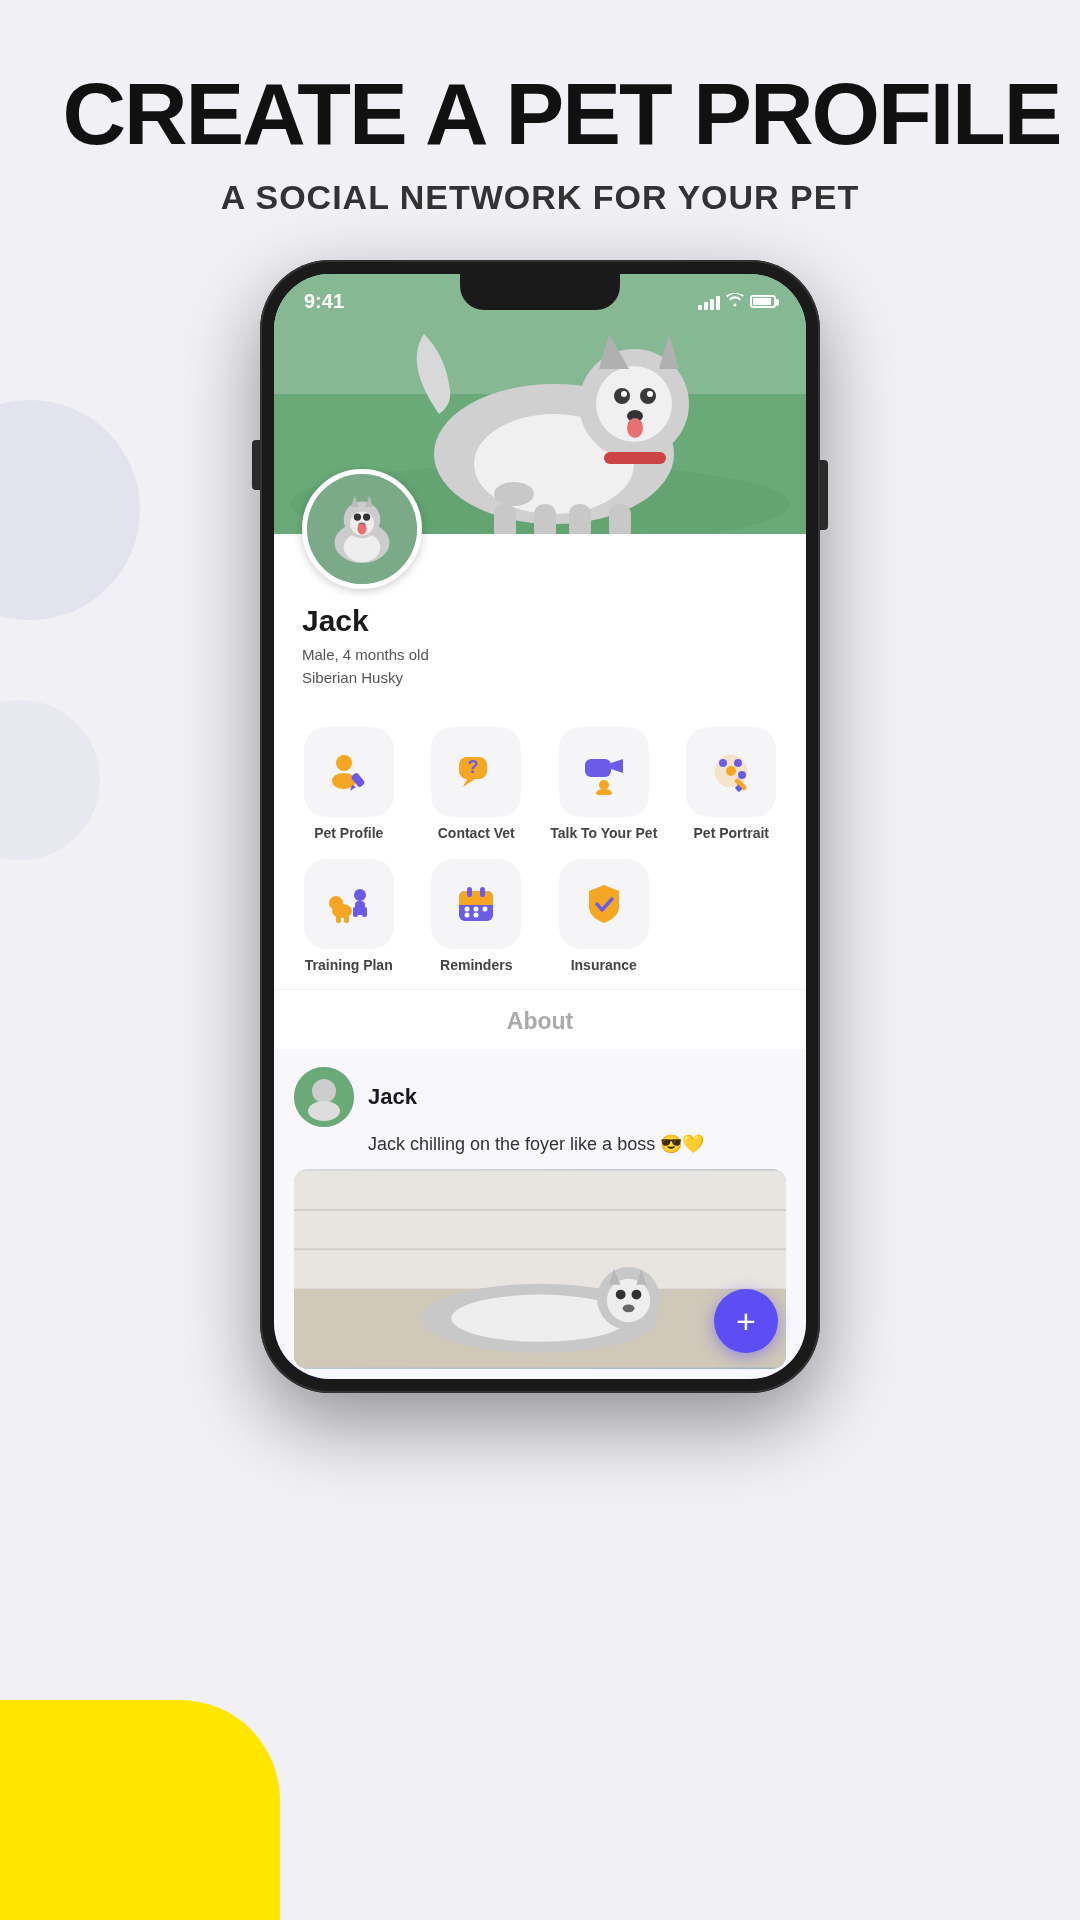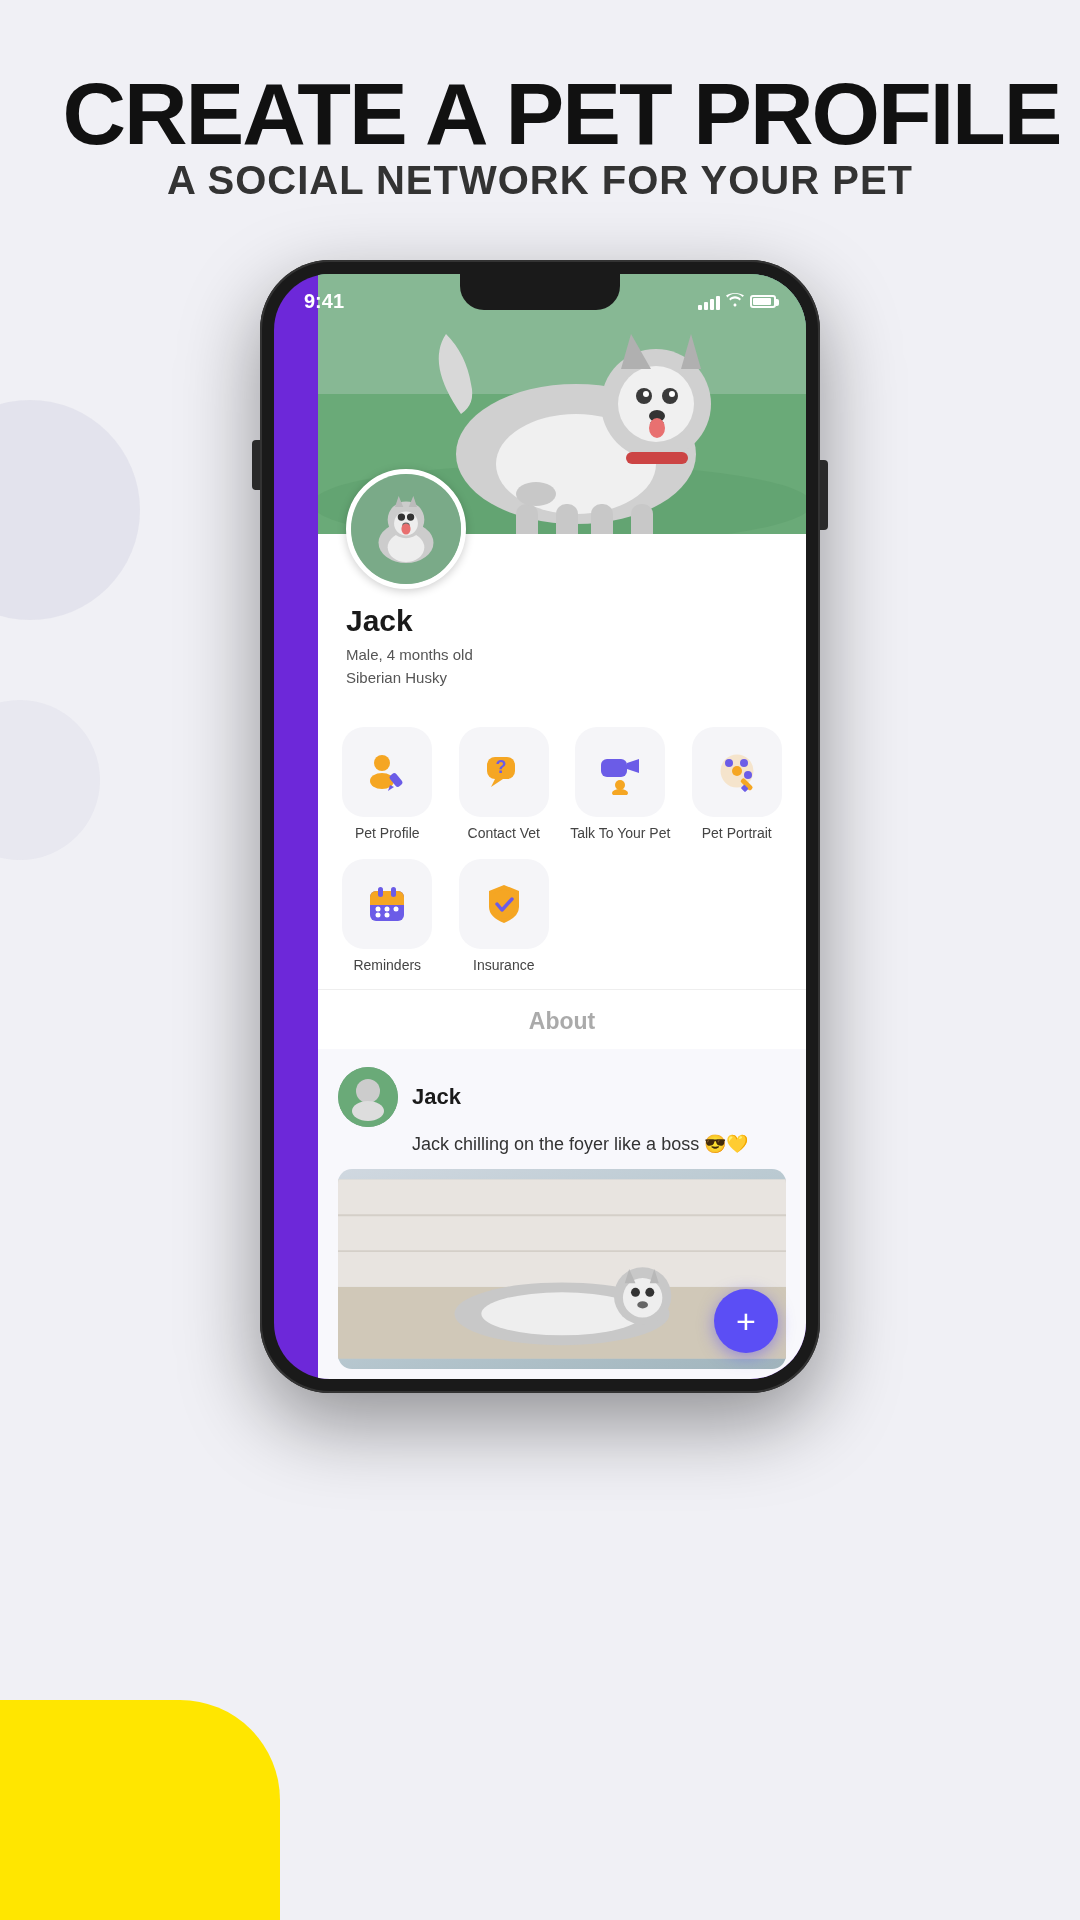--- a/index.html
+++ b/index.html
@@ -51,25 +51,25 @@
     }
     .main-title {
       font-size: 88px;
       font-weight: 900;
       color: #111;
       letter-spacing: -2px;
       line-height: 1.0;
       padding-left: 43px;
     }
     .sub-title {
-      font-size: 40px;
+      font-size: 34px;
       font-weight: 700;
       color: #333;
       letter-spacing: 1px;
-      margin-top: 0;
+      margin-top: 20px;
     }
 
     
     .phone-wrapper {
       position: absolute;
       top: 260px;
       left: 50%;
       transform: translateX(-50%);
       width: 560px;
       z-index: 3;
@@ -100,21 +100,20 @@
       width: 8px;
       height: 70px;
       background: #2a2a2a;
       border-radius: 0 4px 4px 0;
     }
     .phone-inner {
       background: #6d28d9;
       border-radius: 56px;
       overflow: hidden;
       position: relative;
-      padding-left: 44px;
     }
 
     
     .status-bar {
       background: transparent;
       display: flex;
       justify-content: space-between;
       align-items: center;
       padding: 16px 30px 0;
       position: absolute;
@@ -265,21 +264,21 @@
       border-radius: 22px;
       display: flex;
       align-items: center;
       justify-content: center;
       font-size: 38px;
     }
     .feature-label {
       font-size: 14px;
       color: #444;
       text-align: right;
-      font-weight: 400;
+      font-weight: 700;
     }
 
     
     .feature-grid-2 {
       display: grid;
       grid-template-columns: repeat(4, 1fr);
       gap: 10px;
       padding: 8px 16px 16px;
       background: #fff;
     }
@@ -551,20 +550,37 @@
               <rect x="28" y="36" width="5" height="6" rx="1" fill="#6B5CE7" transform="rotate(-45 31 39)"></rect>
             </svg>
           </div>
           <span class="feature-label">Pet Portrait</span>
         </div>
 
       </div>
 
       <div class="feature-grid-2">
 
+        <div class="feature-item">
+          <div class="feature-icon-box">
+            <svg class="icon-svg" viewBox="0 0 46 46" xmlns="http://www.w3.org/2000/svg">
+
+              <ellipse cx="16" cy="30" rx="10" ry="7" fill="#F5A623"></ellipse>
+              <circle cx="10" cy="22" r="7" fill="#F5A623"></circle>
+              <rect x="18" y="30" width="5" height="12" rx="2" fill="#F5A623"></rect>
+              <rect x="10" y="30" width="5" height="12" rx="2" fill="#F5A623"></rect>
+
+              <circle cx="34" cy="14" r="6" fill="#6B5CE7"></circle>
+              <rect x="29" y="20" width="10" height="14" rx="4" fill="#6B5CE7"></rect>
+              <rect x="27" y="26" width="5" height="10" rx="2" fill="#6B5CE7"></rect>
+              <rect x="36" y="26" width="5" height="10" rx="2" fill="#6B5CE7"></rect>
+            </svg>
+          </div>
+          <span class="feature-label">Training Plan</span>
+        </div>
 
         <div class="feature-item">
           <div class="feature-icon-box">
             <svg class="icon-svg" viewBox="0 0 46 46" xmlns="http://www.w3.org/2000/svg">
 
               <rect x="6" y="10" width="34" height="30" rx="6" fill="#6B5CE7"></rect>
               <rect x="6" y="10" width="34" height="14" rx="6" fill="#F5A623"></rect>
               <rect x="6" y="18" width="34" height="6" fill="#F5A623"></rect>
 
               <circle cx="14" cy="28" r="2.5" fill="white"></circle>

